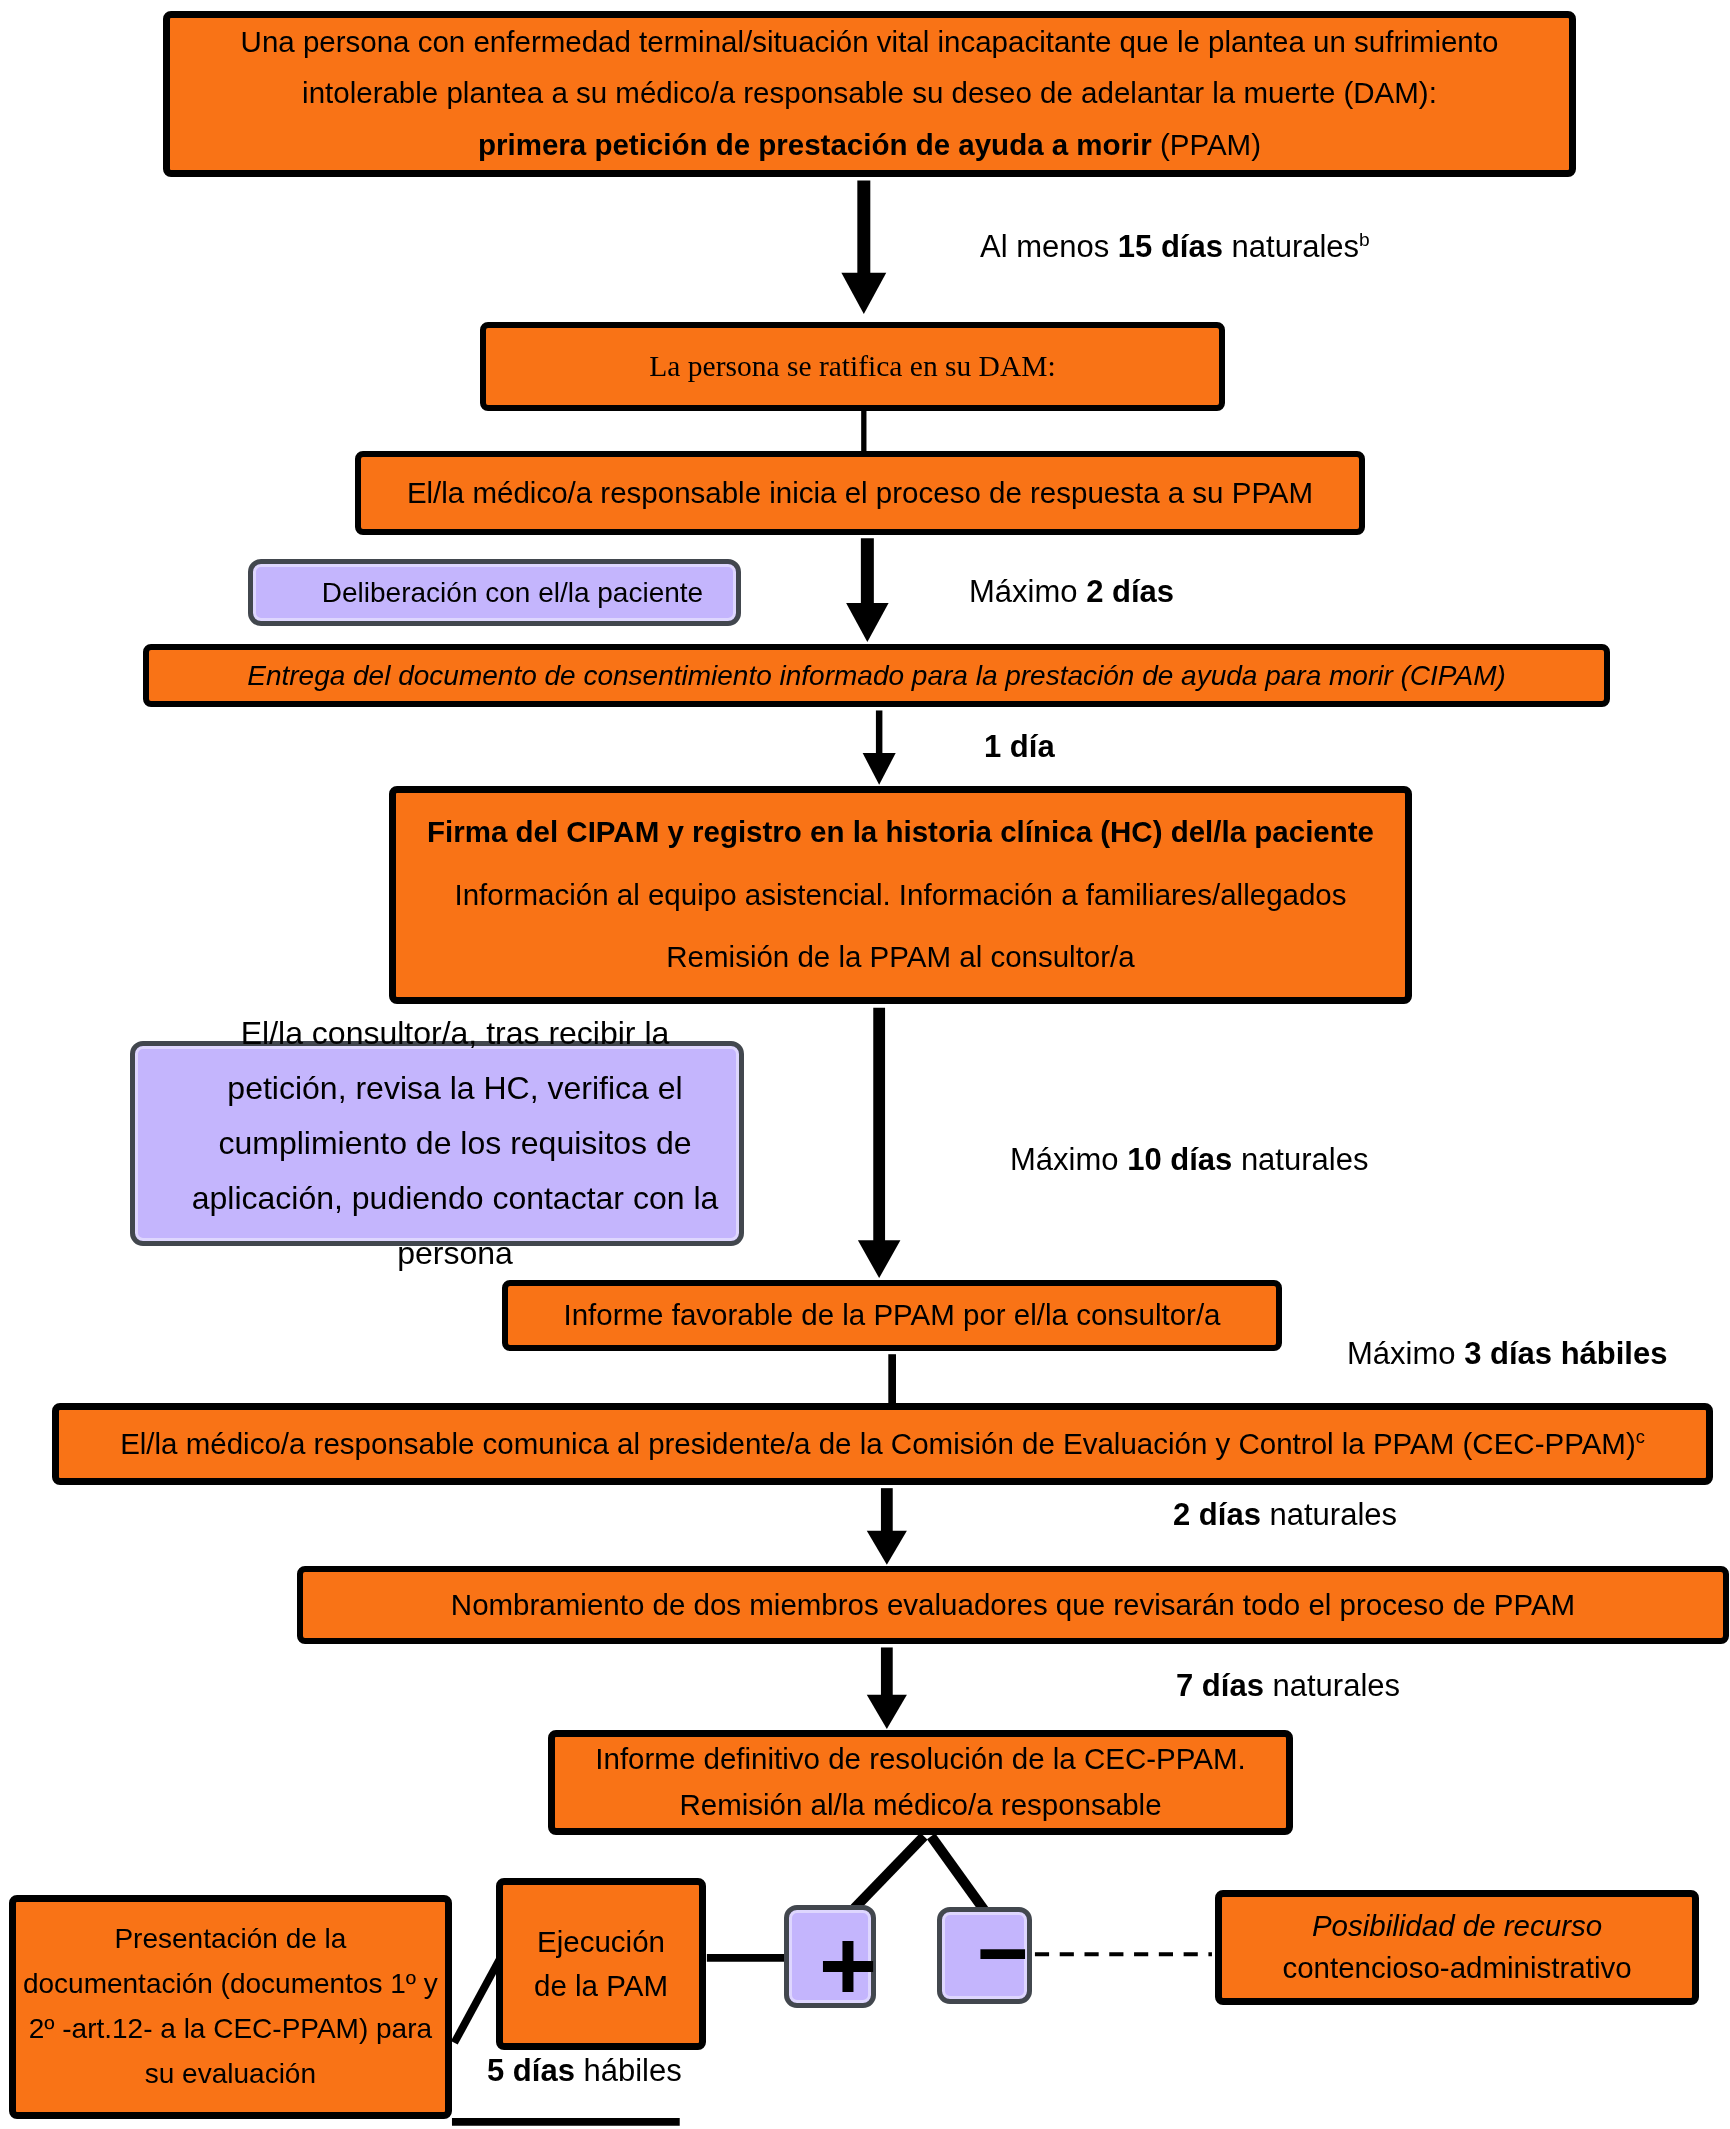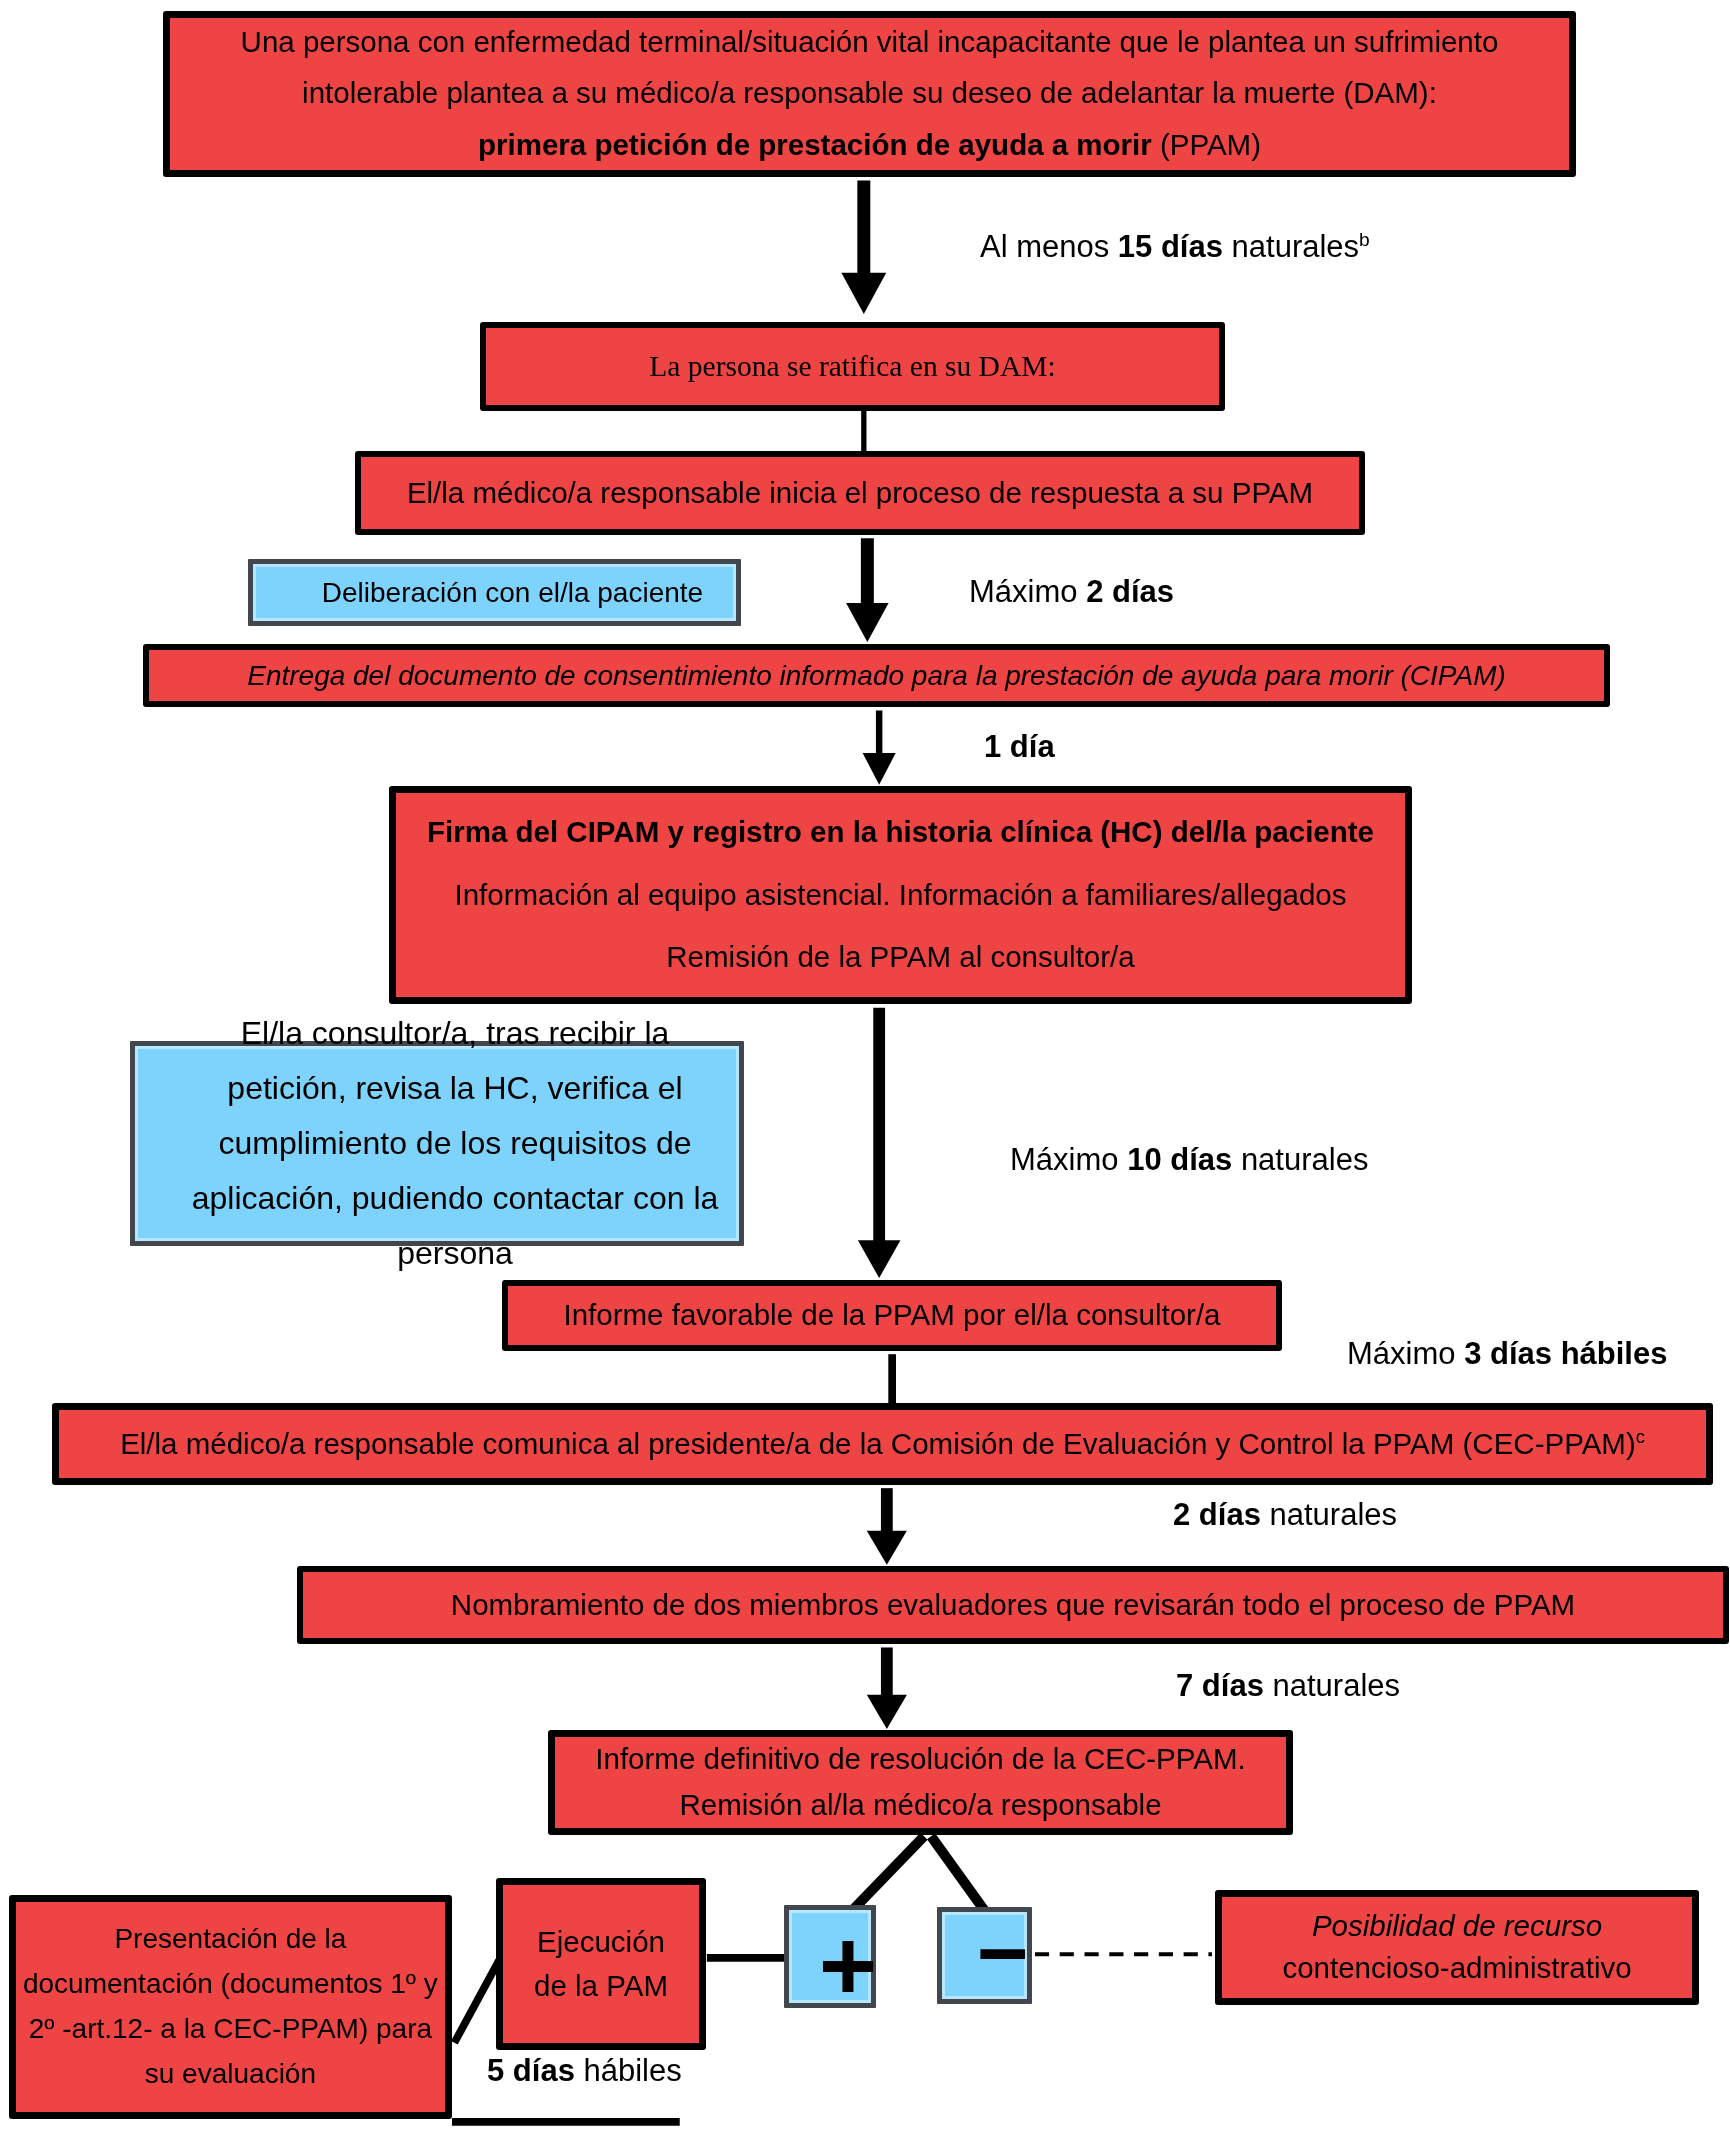--- a/index.html
+++ b/index.html
@@ -1,28 +1,28 @@
 <!DOCTYPE html>
 <html style="font-size:9.4px"><head>
 <meta charset="utf-8">
 <style>
   html,body{margin:0;padding:0;background:#ffffff;}
   #canvas{
     position:relative;width:1730px;height:2129px;background:#ffffff;
     font-family:"Liberation Sans",sans-serif;color:#000;overflow:hidden;
   }
   .box{
-    position:absolute;box-sizing:border-box;background:#ef4444;
-    border:6.5px solid #000;border-radius:3px;
+    position:absolute;box-sizing:border-box;background:#f97316;
+    border:6.5px solid #000;border-radius:8px;
     display:flex;flex-direction:column;align-items:center;justify-content:center;
     text-align:center;font-size:29.5px;line-height:1.18;
   }
   .box .ln{display:block;margin:8.3px 11.8px;}
   .box--dark{
-    background:#7dd3fc;border:5.9px solid #42474e;border-radius:1px;
+    background:#c4b5fd;border:5.9px solid #42474e;border-radius:13px;
     box-shadow:inset 0 0 0 3px rgba(255,255,255,0.45);
     padding-left:36px;
   }
   .tlabel{position:absolute;font-size:31px;white-space:nowrap;line-height:1;}
   .tlabel b{font-weight:700;}
   sup{font-size:0.62em;vertical-align:super;line-height:0;}
   .sign{font-weight:700;font-size:100px;line-height:1;}
   #wires{position:absolute;left:0;top:0;pointer-events:none;}
 </style>
 </head>

